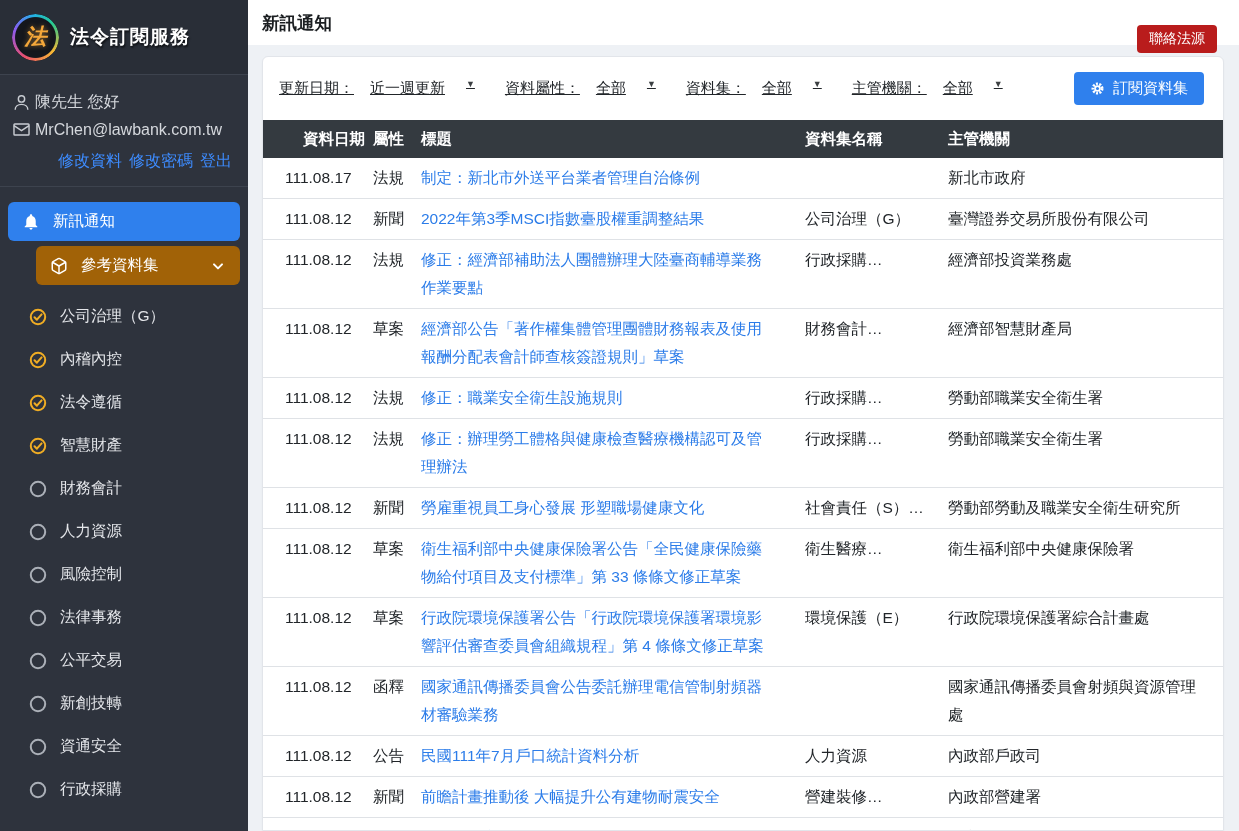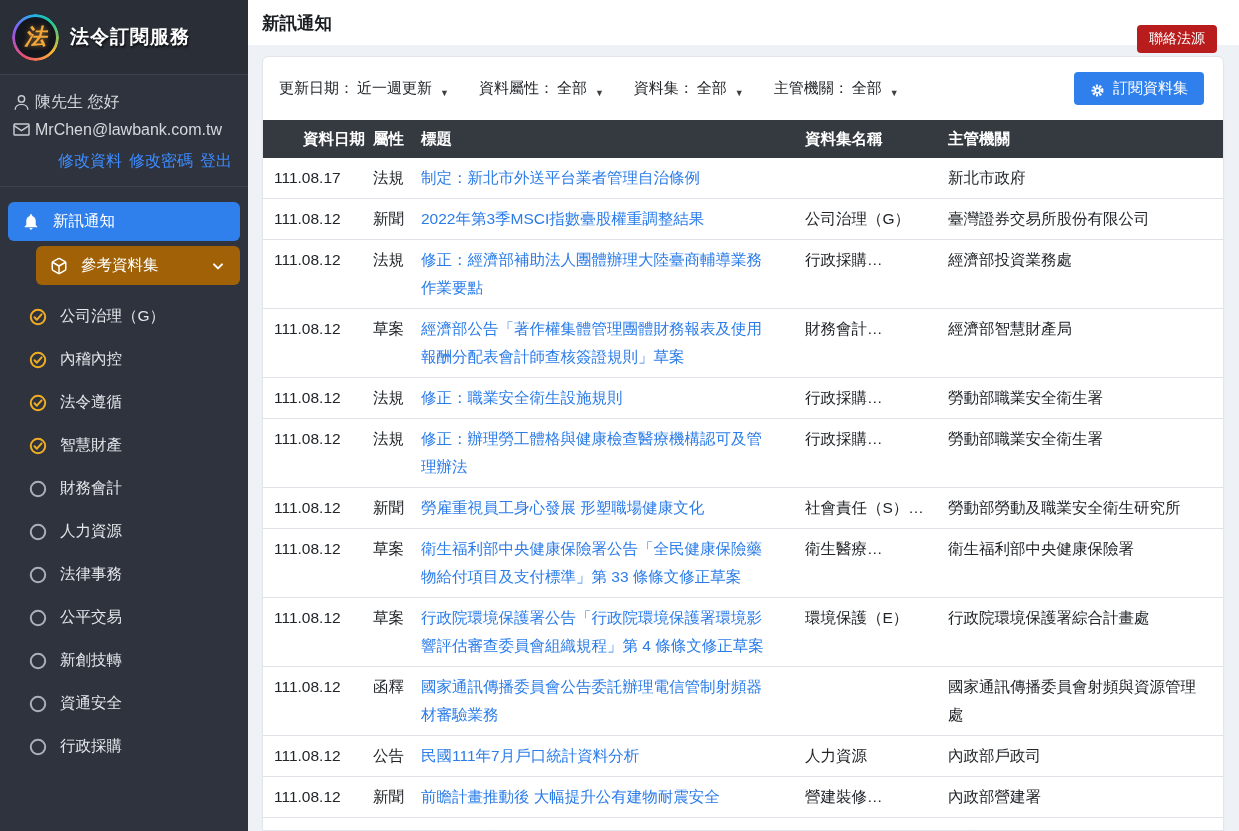--- a/index.html
+++ b/index.html
@@ -77,41 +77,41 @@
   }
   .content { flex: 1 1 auto; padding: 11px 15px 0 14px; overflow: hidden; }
   .card {
     background: #fff; border: 1px solid #e2e5ea; border-radius: 6px 6px 0 0;
     height: 100%; overflow: hidden; box-shadow: 0 1px 2px rgba(0,0,0,.03);
   }
   .filter-row { display: flex; align-items: center; padding: 15px 19px 15px 16px; gap: 30px; }
   .filters { display: flex; align-items: center; gap: 30px; }
   .filter {
     background: none; border: none; font-family: inherit; font-size: 15px;
-    color: #212529; display: flex; align-items: flex-end; gap: 3px; cursor: pointer;
-    font-weight: 500; padding: 0;
+    color: #212529; display: flex; align-items: flex-start; gap: 16px; cursor: pointer;
+    font-weight: 500; padding: 0; text-decoration: underline;
   }
   .caret { font-size: 9px; color: #3c4043; margin-left: 5px; }
   .subscribe-btn {
     margin-left: auto; background: #2f80ed; color: #fff; border: none;
     border-radius: 4px; padding: 7px 16px; font-size: 15px; display: flex;
-    align-items: flex-end; gap: 8px; cursor: pointer; font-family: inherit;
+    align-items: center; gap: 8px; cursor: pointer; font-family: inherit;
   }
   table { width: 100%; border-collapse: collapse; table-layout: fixed; }
   thead th {
     background: #343a40; color: #fff; text-align: left; font-size: 15.5px;
     font-weight: 700; padding: 9px 8px 9px 0; line-height: 20px;
   }
   thead th:first-child { padding-left: 11px; text-align: right; }
   tbody tr { border-bottom: 1px solid #dfe2e6; }
   tbody td {
     padding: 6px 8px 6px 0; font-size: 15.5px; color: #212529;
     vertical-align: top; line-height: 28px;
   }
-  tbody td:first-child { padding-left: 11px; }
+  tbody td:first-child { padding-left: 22px; }
   .c-title { padding-right: 34px; }
   .c-title a { color: #2b7ce9; text-decoration: none; }
   .c-dataset { white-space: nowrap; overflow: hidden; }
   .c-agency { padding-right: 20px; }
   .ic { display: block; }
 </style>
 </head>
 <body>
 
 <div class="app">
@@ -195,20 +195,27 @@
       <path class="tick" d="M5.5 9.3 L7.9 11.7 L12.6 6.4"></path>
     </svg>
     <span class="sub-label">財務會計</span>
   </div>
           <div class="sub-item sub-no">
     <svg width="18" height="18" viewBox="0 0 18 18" fill="none" stroke-width="2" stroke-linecap="round" stroke-linejoin="round">
       <circle cx="9" cy="9" r="7.2"></circle>
       <path class="tick" d="M5.5 9.3 L7.9 11.7 L12.6 6.4"></path>
     </svg>
     <span class="sub-label">人力資源</span>
+  </div>
+          <div class="sub-item sub-no">
+    <svg width="18" height="18" viewBox="0 0 18 18" fill="none" stroke-width="2" stroke-linecap="round" stroke-linejoin="round">
+      <circle cx="9" cy="9" r="7.2"></circle>
+      <path class="tick" d="M5.5 9.3 L7.9 11.7 L12.6 6.4"></path>
+    </svg>
+    <span class="sub-label">風險控制</span>
   </div>
           <div class="sub-item sub-no">
     <svg width="18" height="18" viewBox="0 0 18 18" fill="none" stroke-width="2" stroke-linecap="round" stroke-linejoin="round">
       <circle cx="9" cy="9" r="7.2"></circle>
       <path class="tick" d="M5.5 9.3 L7.9 11.7 L12.6 6.4"></path>
     </svg>
     <span class="sub-label">法律事務</span>
   </div>
           <div class="sub-item sub-no">
     <svg width="18" height="18" viewBox="0 0 18 18" fill="none" stroke-width="2" stroke-linecap="round" stroke-linejoin="round">

